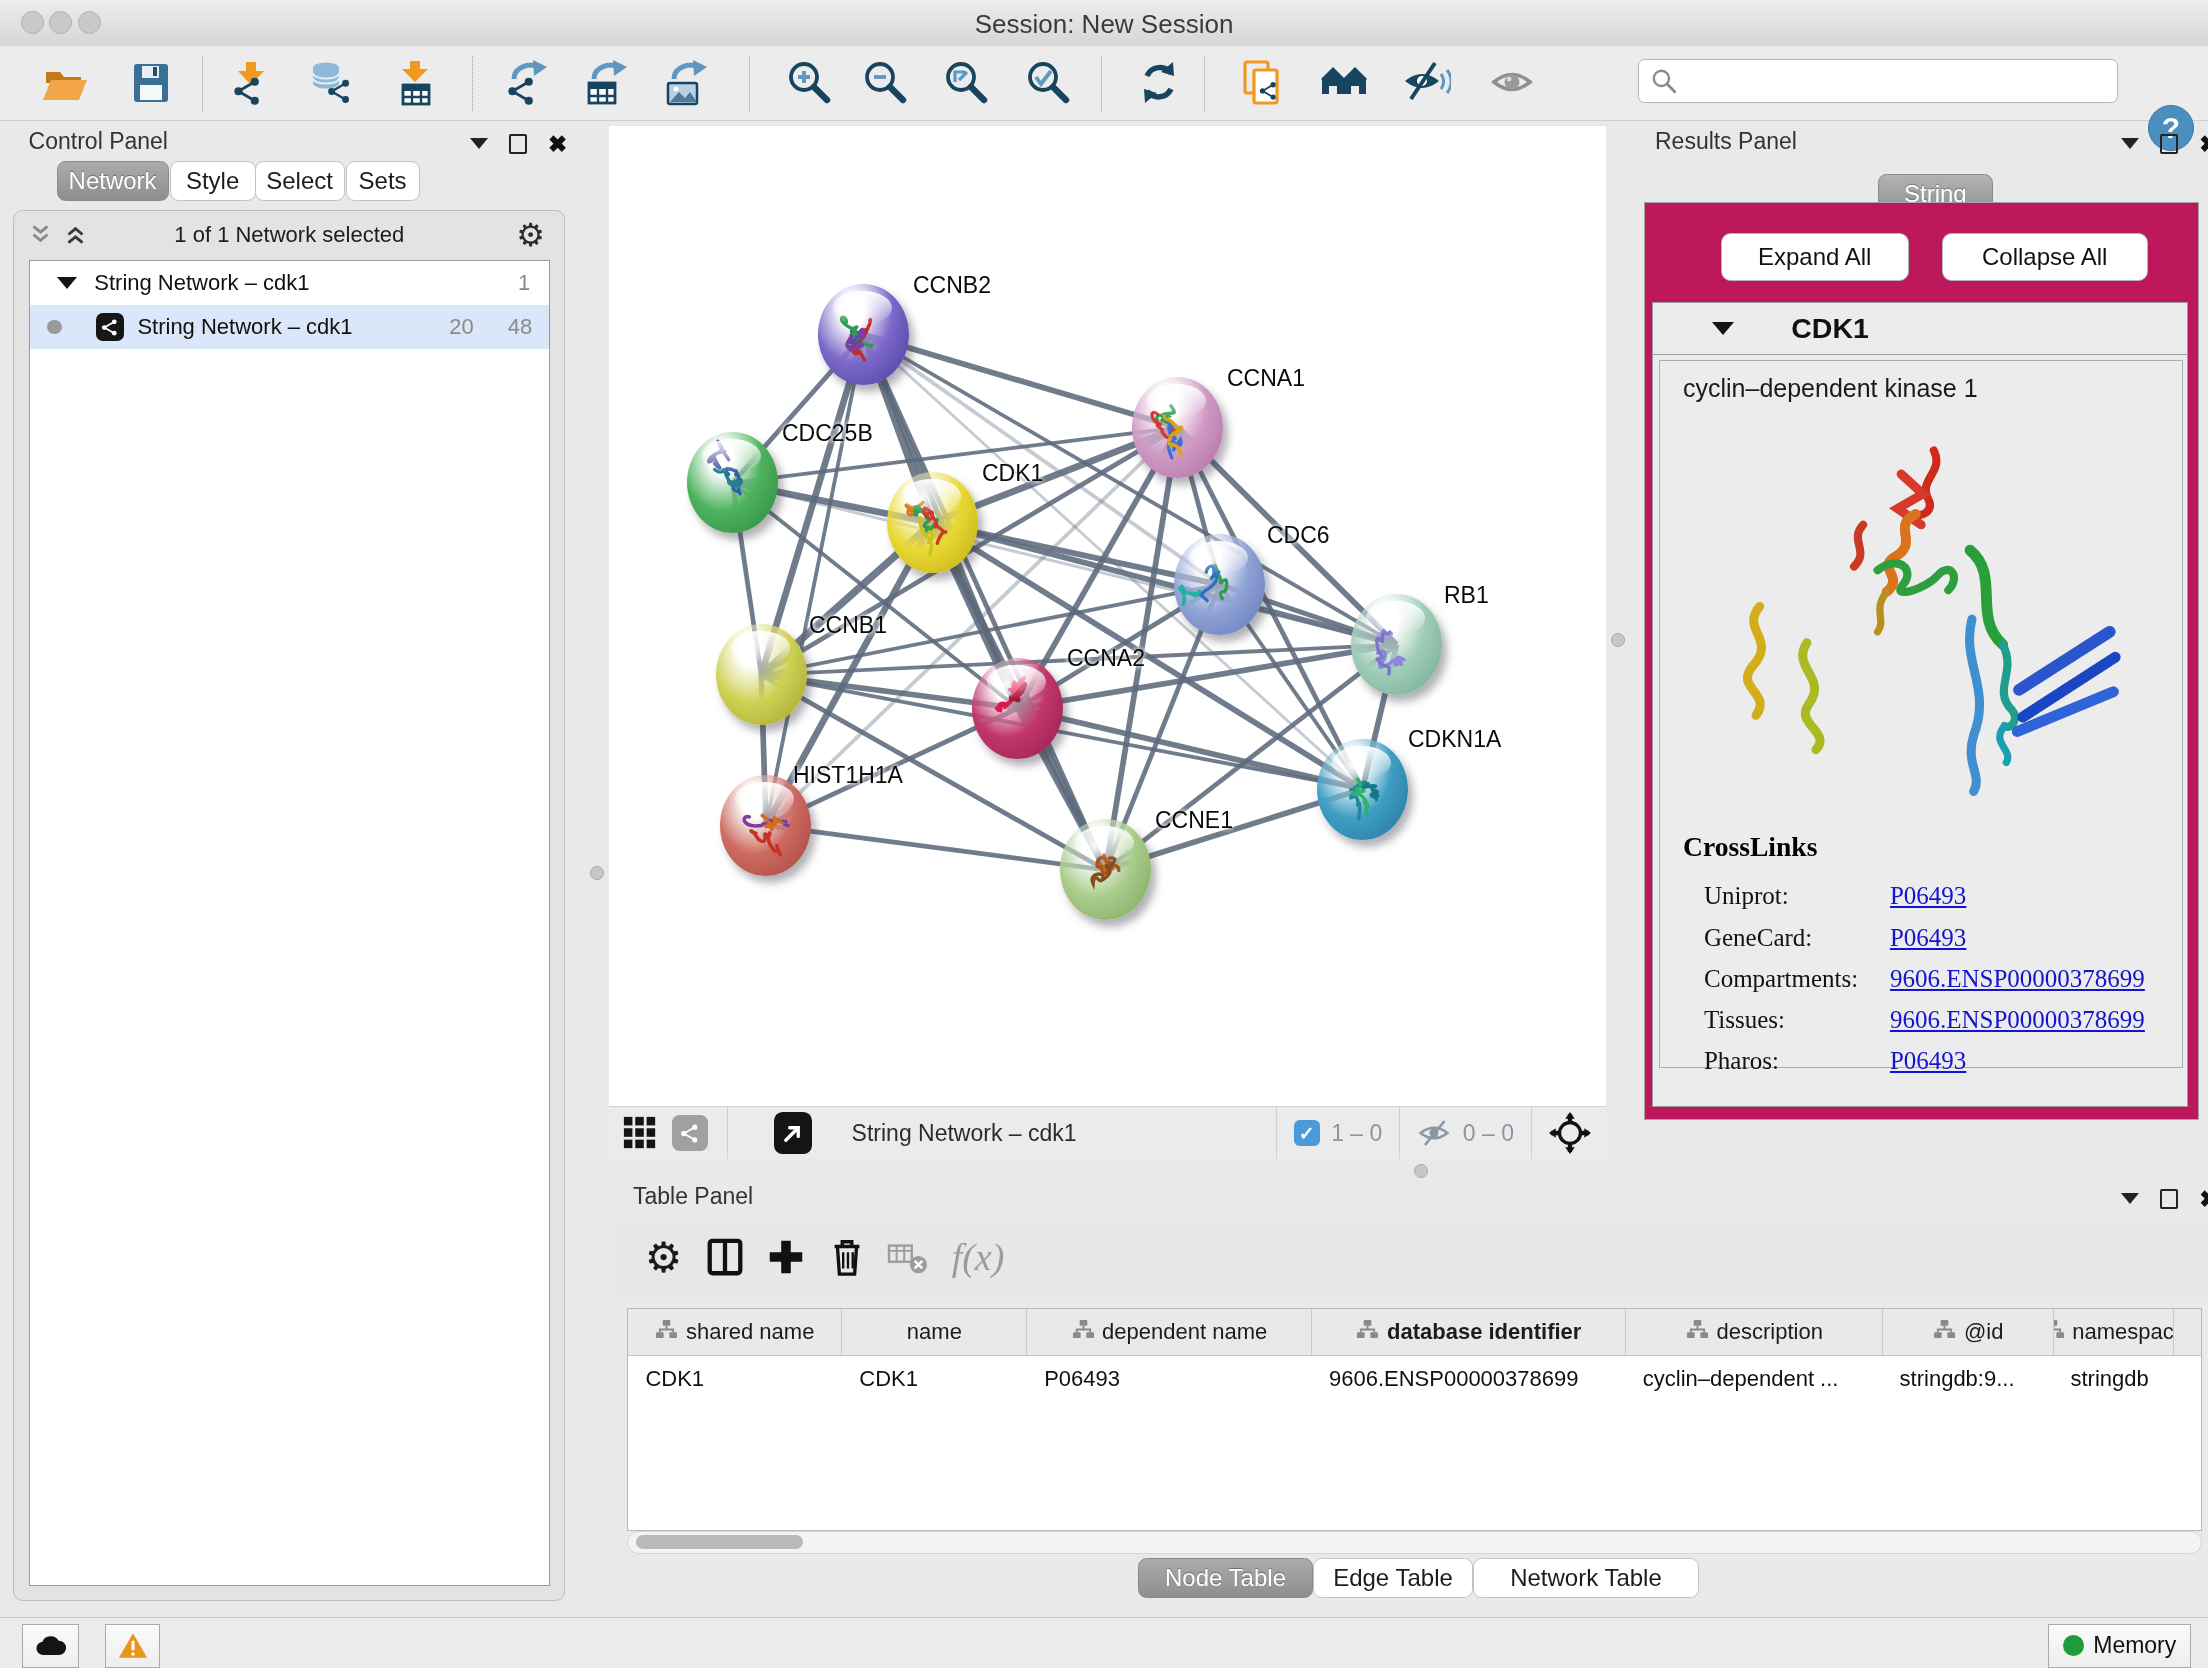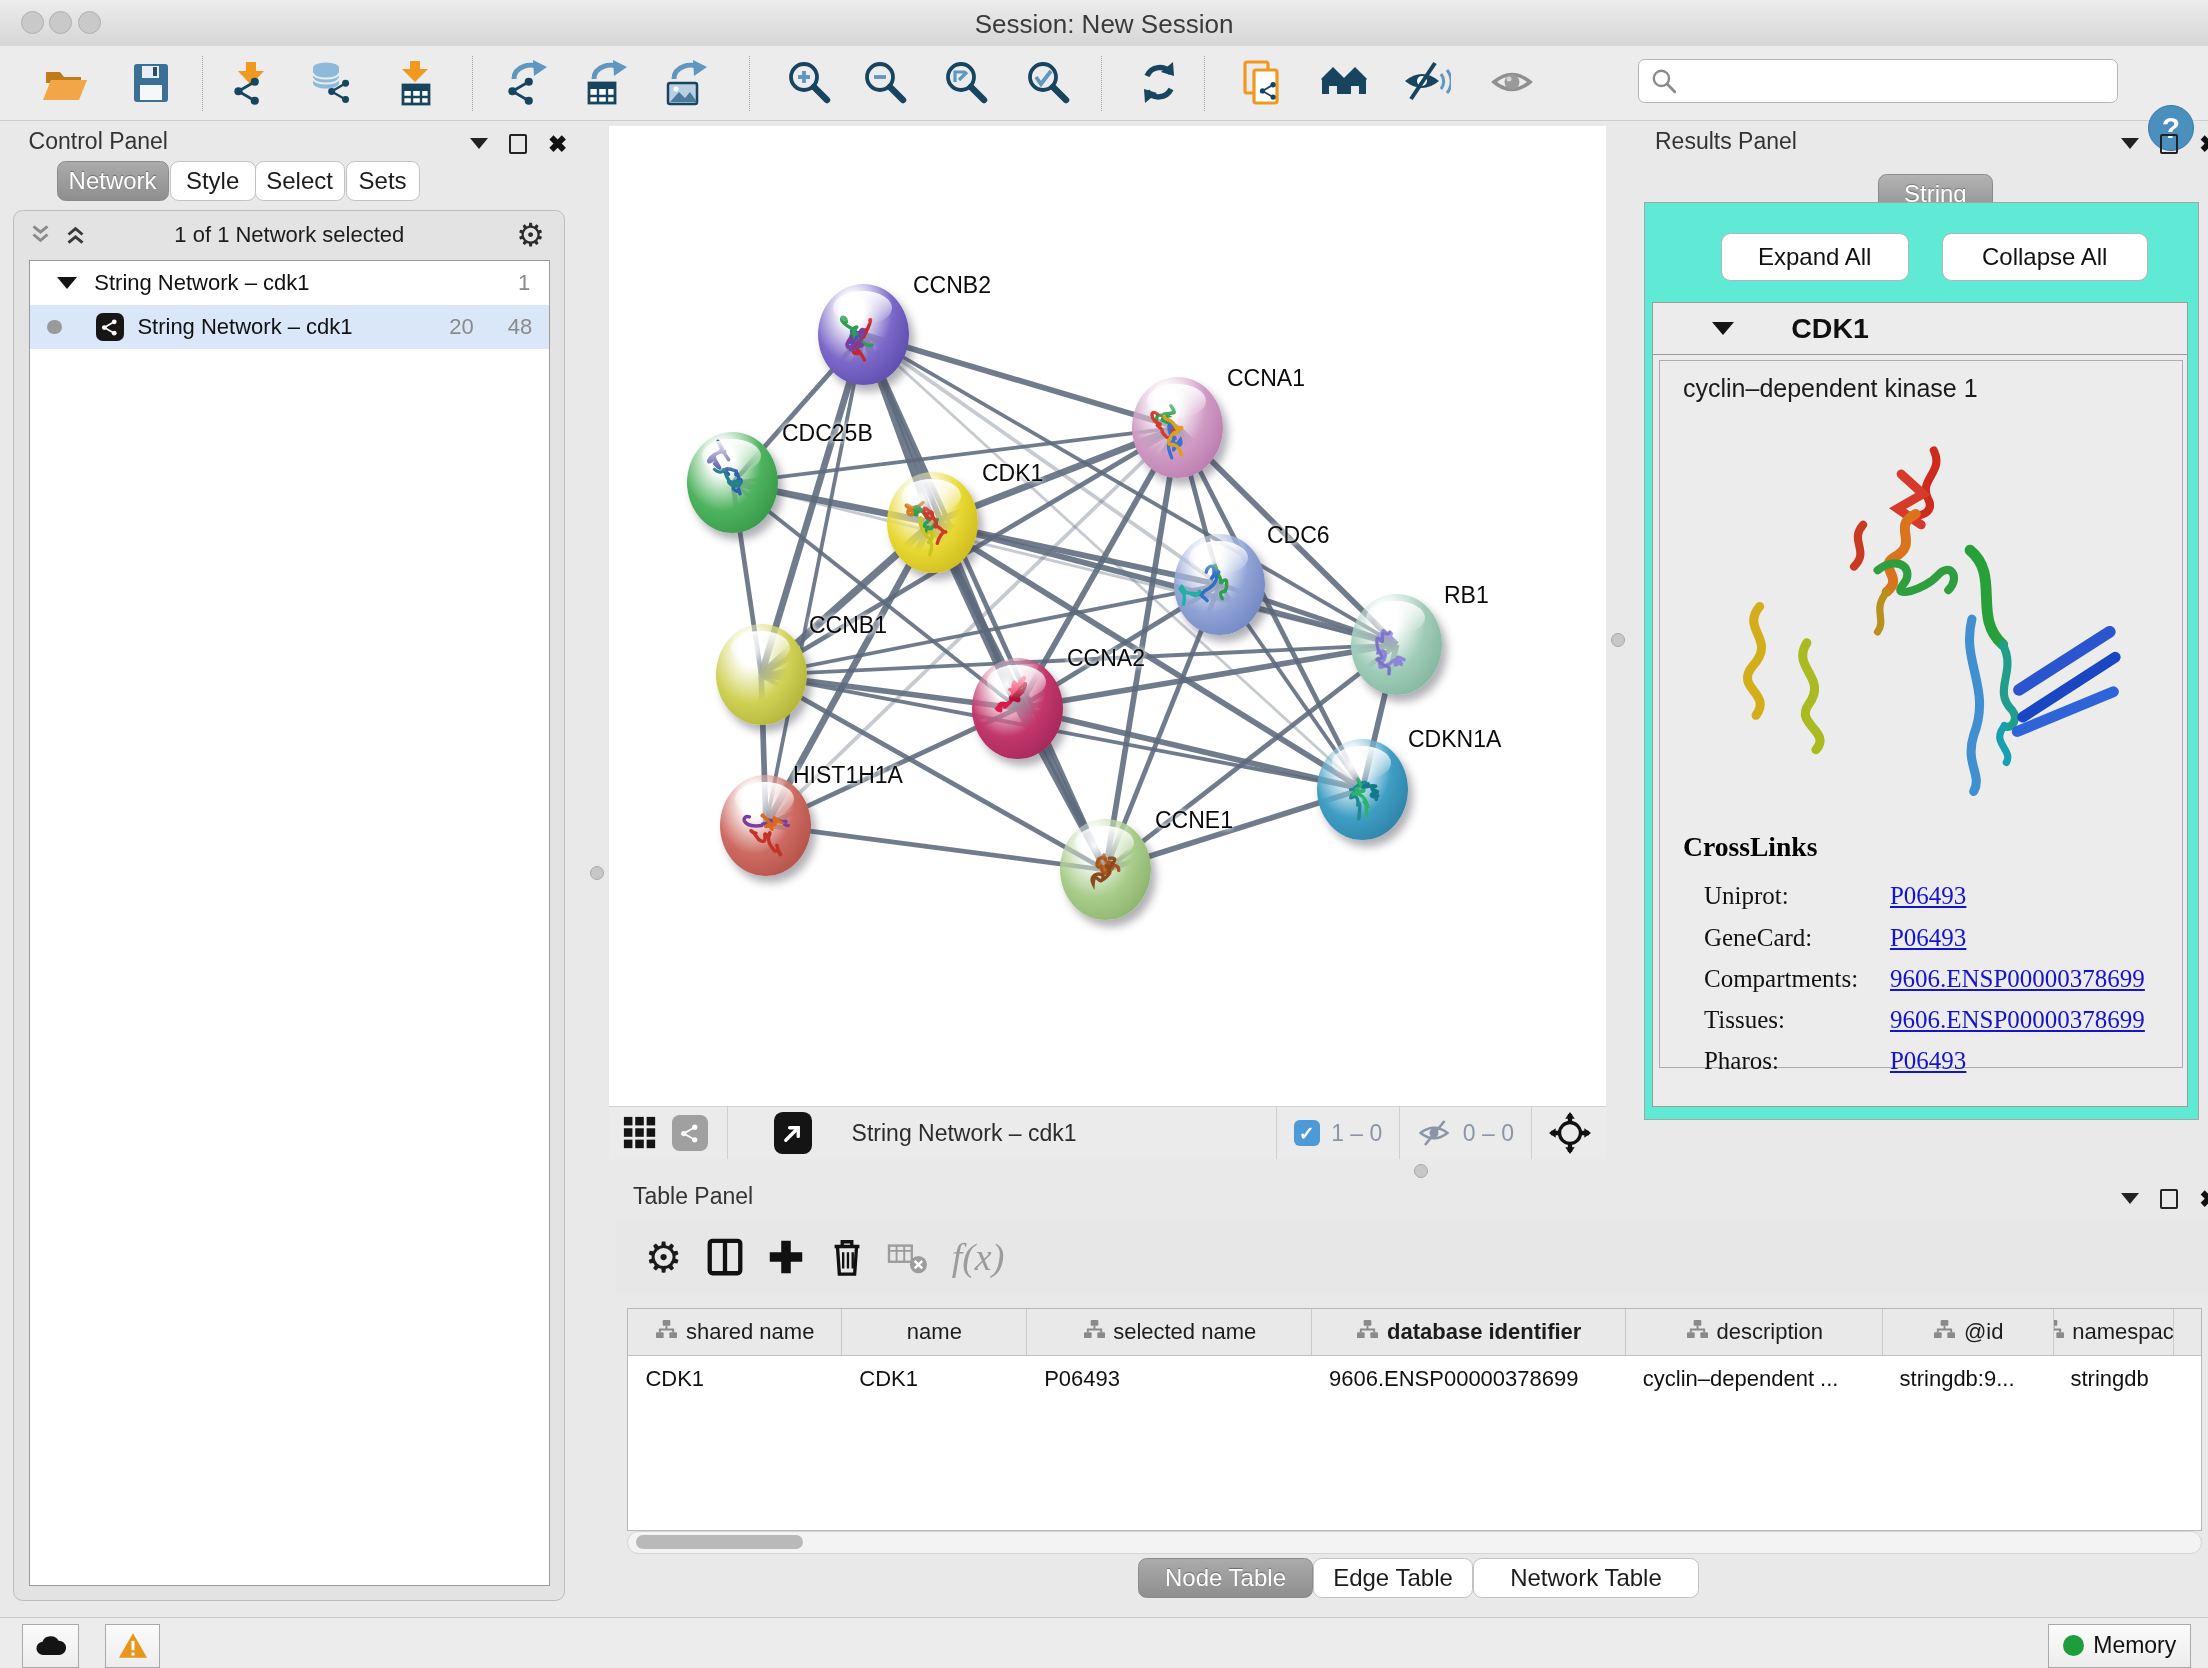--- a/index.html
+++ b/index.html
@@ -52,21 +52,21 @@
   .ct-sep{width:1px;height:52px;background:#d0d0d0;}
   .ct-label{font-size:23px;color:#2c2c2c;}
   .counter{font-size:23px;color:#8a96a6;}
   .checkbox{width:26px;height:26px;border-radius:5.7px;background:#4d9ad8;color:#fff;font-size:19px;font-weight:bold;
     display:flex;align-items:center;justify-content:center;}
   .split-dot{width:12.4px;height:12.4px;border-radius:50%;background:#c7c7c7;border:1px solid #a9a9a9;}
   
   .results{left:1638px;top:126px;width:571px;height:996px;}
   .string-tab{height:38px;padding:0 25px;border-radius:8.6px;background:linear-gradient(#b3b3b3,#909090);
     color:#fff;font-size:24px;display:flex;align-items:center;text-shadow:0 -1px 1px rgba(0,0,0,.3);border:1px solid #8a8a8a;}
-  .results-box{left:5.7px;top:76px;width:555px;height:918px;background:#5eead4;border:1px solid #a5a5a5;box-sizing:border-box;}
+  .results-box{left:5.7px;top:76px;width:555px;height:918px;background:#be185d;border:1px solid #a5a5a5;box-sizing:border-box;}
   .btn-white{height:46px;background:#fff;border:1px solid #b5b5b5;border-radius:9.5px;font-size:24px;color:#111;
     display:flex;align-items:center;justify-content:center;}
   .cdk-box{left:7.6px;top:99px;width:536px;height:805px;border:1px solid #9c9c9c;box-sizing:border-box;background:#ececec;}
   .cdk-header{height:51px;display:flex;align-items:center;border-bottom:1px solid #9c9c9c;}
   .cdk-name{font-size:28.5px;font-weight:bold;color:#111;}
   .cdk-body{position:absolute;left:5.7px;top:57px;width:522px;height:706px;border:1px solid #adadad;background:#ececec;}
   .cdk-desc{font-size:25px;color:#1a1a1a;}
   .serif{font-family:"Liberation Serif",serif;}
   .xl-title{font-size:27.6px;font-weight:bold;color:#000;}
   .xl-row{display:flex;font-size:25px;margin-top:13.3px;}
@@ -672,21 +672,21 @@
         </div>
         <div class="th" style="width: 285px;">
           <span><svg width="23" height="21" viewBox="0 0 24 22">
               <g fill="#8a8a8a">
                 <rect x="8" y="1" width="8" height="6" rx="1"></rect>
                 <rect x="1" y="14" width="8" height="6" rx="1"></rect>
                 <rect x="15" y="14" width="8" height="6" rx="1"></rect>
               </g>
               <path d="M12,7 v4 M5,14 v-3 h14 v3" stroke="#8a8a8a" stroke-width="2" fill="none"></path>
             </svg></span>
-          <span>selected name</span>
+          <span>dependent name</span>
         </div>
         <div class="th" style="width: 314px; font-weight: bold;">
           <span><svg width="23" height="21" viewBox="0 0 24 22">
               <g fill="#8a8a8a">
                 <rect x="8" y="1" width="8" height="6" rx="1"></rect>
                 <rect x="1" y="14" width="8" height="6" rx="1"></rect>
                 <rect x="15" y="14" width="8" height="6" rx="1"></rect>
               </g>
               <path d="M12,7 v4 M5,14 v-3 h14 v3" stroke="#8a8a8a" stroke-width="2" fill="none"></path>
             </svg></span>

